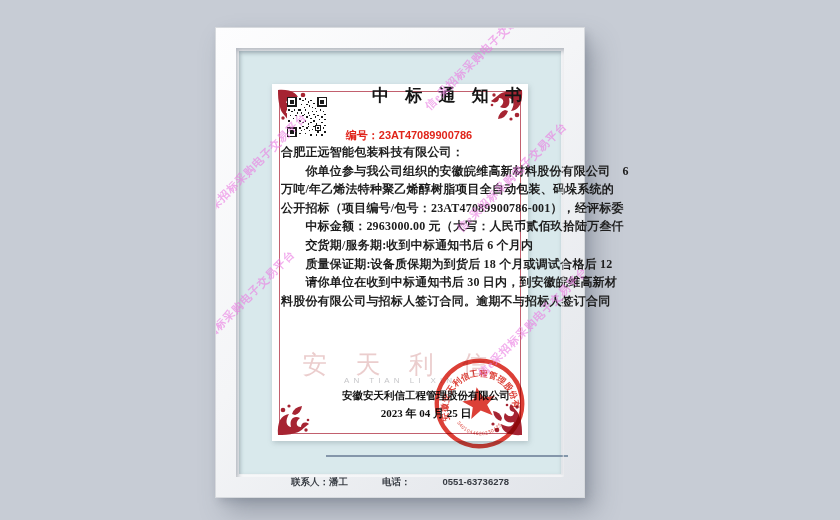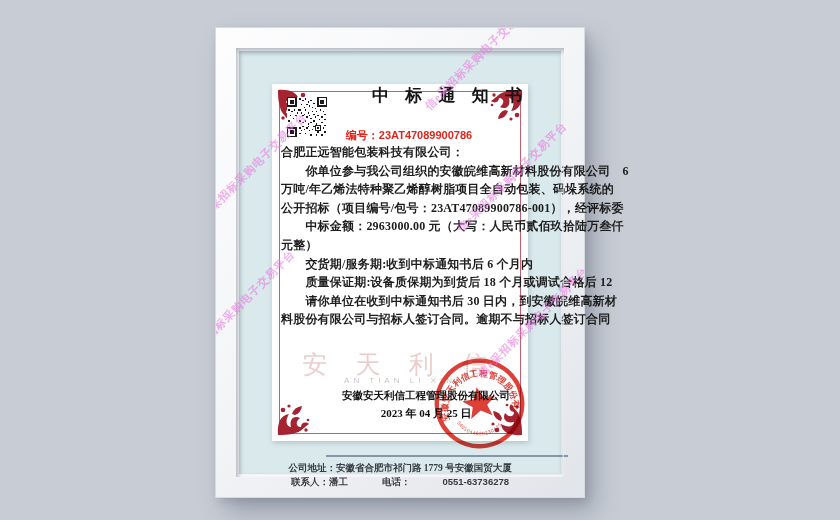--- a/index.html
+++ b/index.html
@@ -168,21 +168,20 @@
           <span class="lbl">编号：</span><span>23AT47089900786</span>
         </div>
 
         <div class="body-text">
 
         <div class="ln">合肥正远智能包装科技有限公司：</div>
             <div class="ln">　　你单位参与我公司组织的安徽皖维高新材料股份有限公司　6</div>
             <div class="ln">万吨/年乙烯法特种聚乙烯醇树脂项目全自动包装、码垛系统的</div>
             <div class="ln">公开招标（项目编号/包号：23AT47089900786-001），经评标委</div>
             <div class="ln">　　中标金额：2963000.00 元（大写：人民币贰佰玖拾陆万叁仟</div>
-            <div class="ln">元整）</div>
             <div class="ln">　　交货期/服务期:收到中标通知书后 6 个月内</div>
             <div class="ln">　　质量保证期:设备质保期为到货后 18 个月或调试合格后 12</div>
             <div class="ln">　　请你单位在收到中标通知书后 30 日内，到安徽皖维高新材</div>
             <div class="ln">料股份有限公司与招标人签订合同。逾期不与招标人签订合同</div>
           </div>
 
         <div class="sign">
           <div class="co">安徽安天利信工程管理股份有限公司</div>
           <div class="dt">2023 年 04 月 25 日</div>
         </div>
@@ -196,21 +195,20 @@
           <polygon fill="#d92f26" points="50,33 55,44.6 67.2,45 57.5,52.6 61.2,64.3 50,57.3 38.8,64.3 42.5,52.6 32.8,45 45,44.6"></polygon>
           <text font-size="8.8" fill="#d92f26" font-weight="bold" letter-spacing="0.3">
             <textPath href="#st-top">安徽安天利信工程管理股份有限公司</textPath>
           </text>
           <text font-size="5" fill="#d92f26" letter-spacing="0.6" font-family="Liberation Sans,DejaVu Sans,sans-serif">
             <textPath href="#st-bot">3401044620230425</textPath>
           </text>
         </svg>
 
         <div class="divider"></div>
-        <div class="addr">公司地址：安徽省合肥市祁门路 1779 号安徽国贸大厦</div>
         <div class="contact">
           <span>联系人：潘工</span><span class="gap"></span><span>电话：</span><span class="phone">0551-63736278</span>
         </div>
 
       </div>
     </div>
   </div>
 </div>
 
 </body></html>

